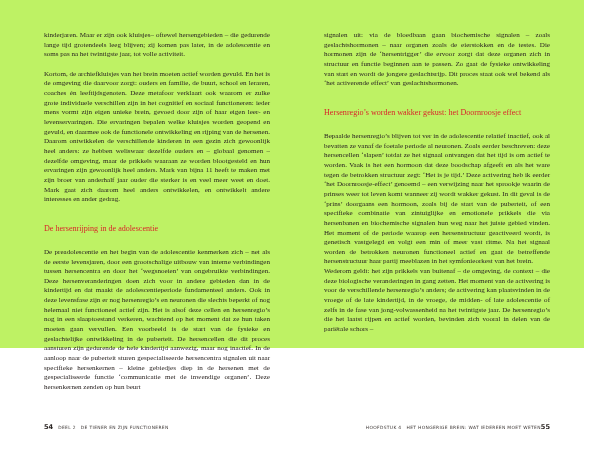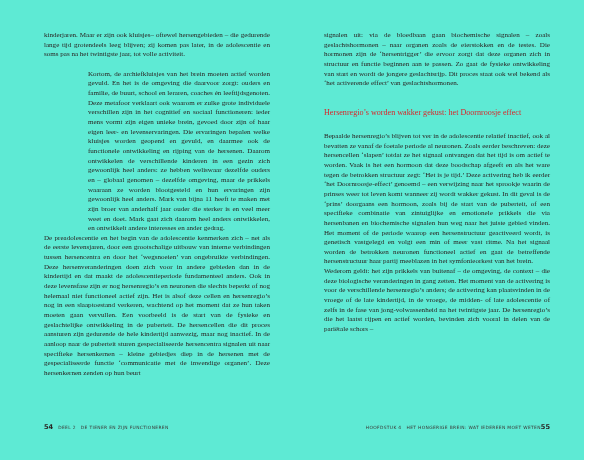--- a/index.html
+++ b/index.html
@@ -3,33 +3,33 @@
 <meta charset="utf-8">
 <style>
   html, body { margin: 0; padding: 0; }
   body {
     width: 600px; height: 460px; background: #ffffff; overflow: hidden;
     position: relative;
     font-family: "Liberation Serif", "DejaVu Serif", serif;
     color: #2a2422;
   }
   .page {
-    position: absolute; top: 0; height: 460px; width: 300px; background: #5eead4;
+    position: absolute; top: 0; height: 348px; width: 300px; background: #bef264;
   }
   .page.left { left: 0; }
   .page.right { left: 284px; }
   .col {
     position: absolute; width: 226px;
     font-size: 7.05px; line-height: 9.65px; text-align: justify;
     hyphens: manual;
   }
   .page.left .col { left: 44px; top: 31px; }
   .page.right .col { left: 40px; top: 31px; }
   .col p { margin: 0; }
-  .col p.gap { margin-top: 9.7px; margin-left: 44px; }
+  .col p.gap { margin-top: 9.7px; }
   .col h2 {
     margin: 19px 0 14px 0; font-size: 8.1px; line-height: 10px; font-weight: normal;
     color: #d9262a;
   }
   .page.right .col h2 { margin-top: 19px; margin-bottom: 14px; }
   .quote {
     margin: 14px 0 12px 0; text-align: right; font-style: italic;
     font-size: 8.1px; line-height: 12.6px; color: #3a3432; padding-left: 20px;
   }
   .footer {
@@ -42,20 +42,21 @@
   .page.right .footer { right: 34px; }
   .page.right .footer .num { margin-right: 0; text-align: center; }
 </style>
 </head>
 <body>
 
 <div class="page left">
   <div class="col">
     <p>kinderjaren. Maar er zijn ook kluisjes– oftewel hersengebieden – die gedurende lange tijd grotendeels leeg blijven; zij komen pas later, in de adolescentie en soms pas na het twintigste jaar, tot volle activiteit.</p>
     <p class="gap">Kortom, de archiefkluisjes van het brein moeten actief worden gevuld. En het is de omgeving die daarvoor zorgt: ouders en familie, de buurt, school en leraren, coaches én leeftijdsgenoten. Deze metafoor verklaart ook waarom er zulke grote individuele verschillen zijn in het cognitief en sociaal functioneren: ieder mens vormt zijn eigen unieke brein, gevoed door zijn of haar eigen leer- en levenservaringen. Die ervaringen bepalen welke kluisjes worden geopend en gevuld, en daarmee ook de functionele ontwikkeling en rijping van de hersenen. Daarom ontwikkelen de verschillende kinderen in een gezin zich gewoonlijk heel anders: ze hebben weliswaar dezelfde ouders en – globaal genomen – dezelfde omgeving, maar de prikkels waaraan ze worden blootgesteld en hun ervaringen zijn gewoonlijk heel anders. Mark van bijna 11 heeft te maken met zijn broer van anderhalf jaar ouder die sterker is en veel meer weet en doet. Mark gaat zich daarom heel anders ontwikkelen, en ontwikkelt andere interesses en ander gedrag.</p>
+    <h2>De hersenrijping in de adolescentie</h2>
     <p>De preadolescentie en het begin van de adolescentie kenmerken zich – net als de eerste levensjaren, door een grootschalige uitbouw van interne verbindingen tussen hersencentra en door het ‘wegsnoeien’ van ongebruikte verbindingen. Deze hersenveranderingen doen zich voor in andere gebieden dan in de kindertijd en dat maakt de adolescentieperiode fundamenteel anders. Ook in deze levensfase zijn er nog hersenregio’s en neuronen die slechts beperkt of nog helemaal niet functioneel actief zijn. Het is alsof deze cellen en hersenregio’s nog in een slaaptoestand verkeren, wachtend op het moment dat ze hun taken moeten gaan vervullen. Een voorbeeld is de start van de fysieke en geslachtelijke ontwikkeling in de puberteit. De hersencellen die dit proces aansturen zijn gedurende de hele kindertijd aanwezig, maar nog inactief. In de aanloop naar de puberteit sturen gespecialiseerde hersencentra signalen uit naar specifieke hersenkernen – kleine gebiedjes diep in de hersenen met de gespecialiseerde functie ‘communicatie met de inwendige organen’. Deze hersenkernen zenden op hun beurt</p>
   </div>
   <div class="footer">
     <span class="num">54</span><span class="part">DEEL 2</span><span>DE TIENER EN ZIJN FUNCTIONEREN</span>
   </div>
 </div>
 
 <div class="page right">
   <div class="col">
     <p>signalen uit: via de bloedbaan gaan biochemische signalen – zoals geslachtshormonen – naar organen zoals de eierstokken en de testes. Die hormonen zijn de ‘hersentrigger’ die ervoor zorgt dat deze organen zich in structuur en functie beginnen aan te passen. Zo gaat de fysieke ontwikkeling van start en wordt de jongere geslachtsrijp. Dit proces staat ook wel bekend als ‘het activerende effect’ van geslachtshormonen.</p>

